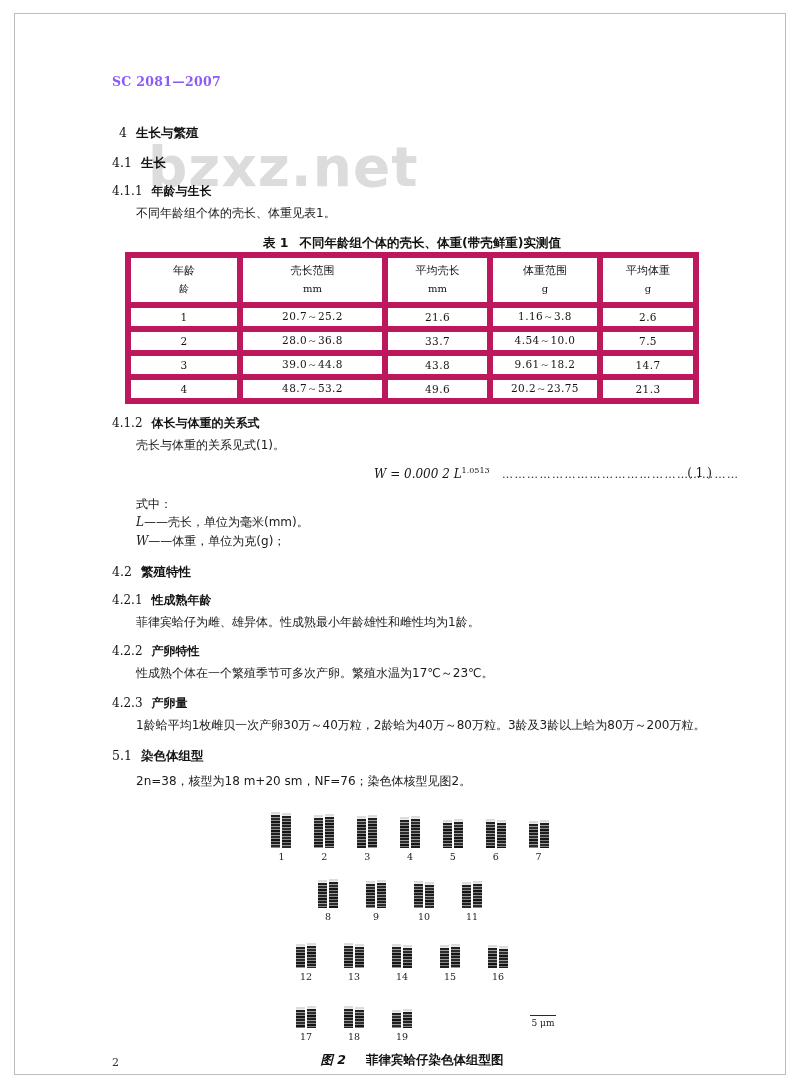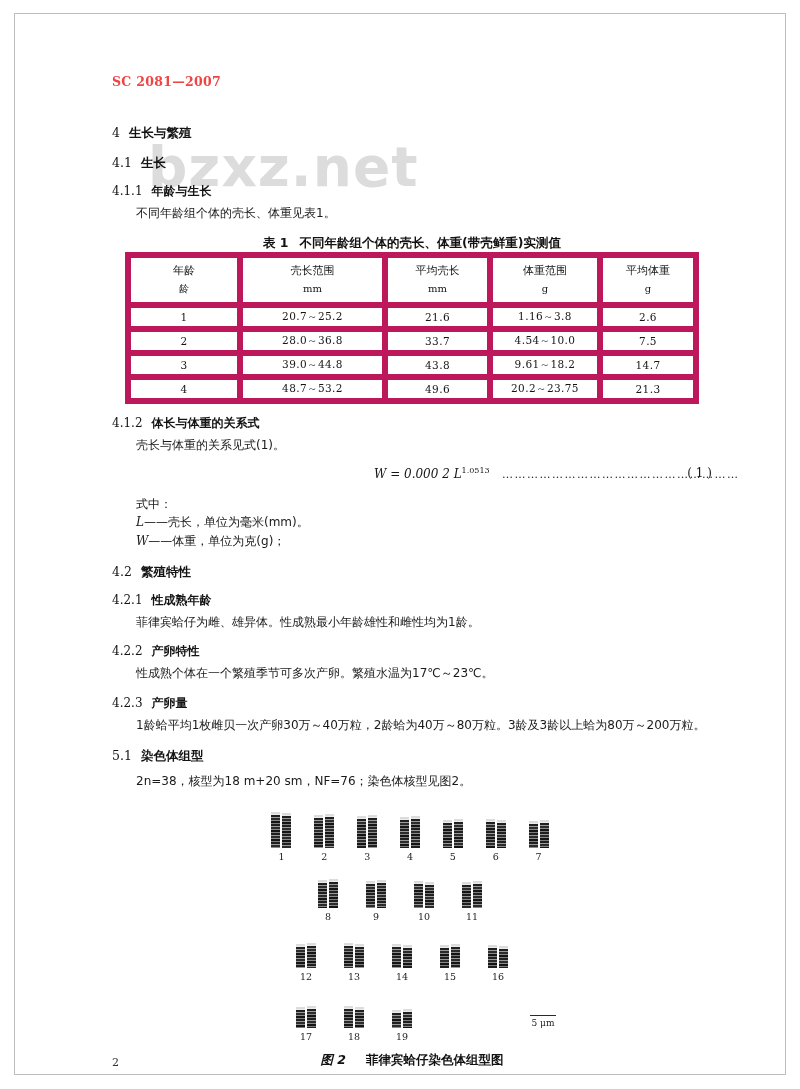--- a/index.html
+++ b/index.html
@@ -45,33 +45,33 @@
     user-select: none;
     pointer-events: none;
     white-space: nowrap;
   }
 
   
   .doc-code {
     font-family: "DejaVu Serif", "Liberation Serif", serif;
     font-size: 12.5px;
     font-weight: bold;
-    color: #ef4444;
+    color: #8b5cf6;
     letter-spacing: 0.3px;
     margin-bottom: 36px;
   }
 
   
   .h1, .h2, .h3 {
     font-weight: bold;
     color: #141414;
     position: relative;
     z-index: 2;
   }
-  .h1 { font-size: 12.5px; margin: 15px 0 10px 0; }
+  .h1 { font-size: 12.5px; margin: 15px 0 10px 7px; }
   .h2 { font-size: 12.5px; margin: 13px 0 7px 0; }
   .h3 { font-size: 12px;   margin: 11px 0 4px 0; }
   .num { font-weight: normal; font-family: "DejaVu Serif","Liberation Serif",serif; }
   .h1 .num, .h2 .num, .h3 .num { margin-right: 9px; }
 
   p.body {
     font-size: 12px;
     color: #1a1a1a;
     line-height: 1.62;
     margin: 2px 0 4px 0;

